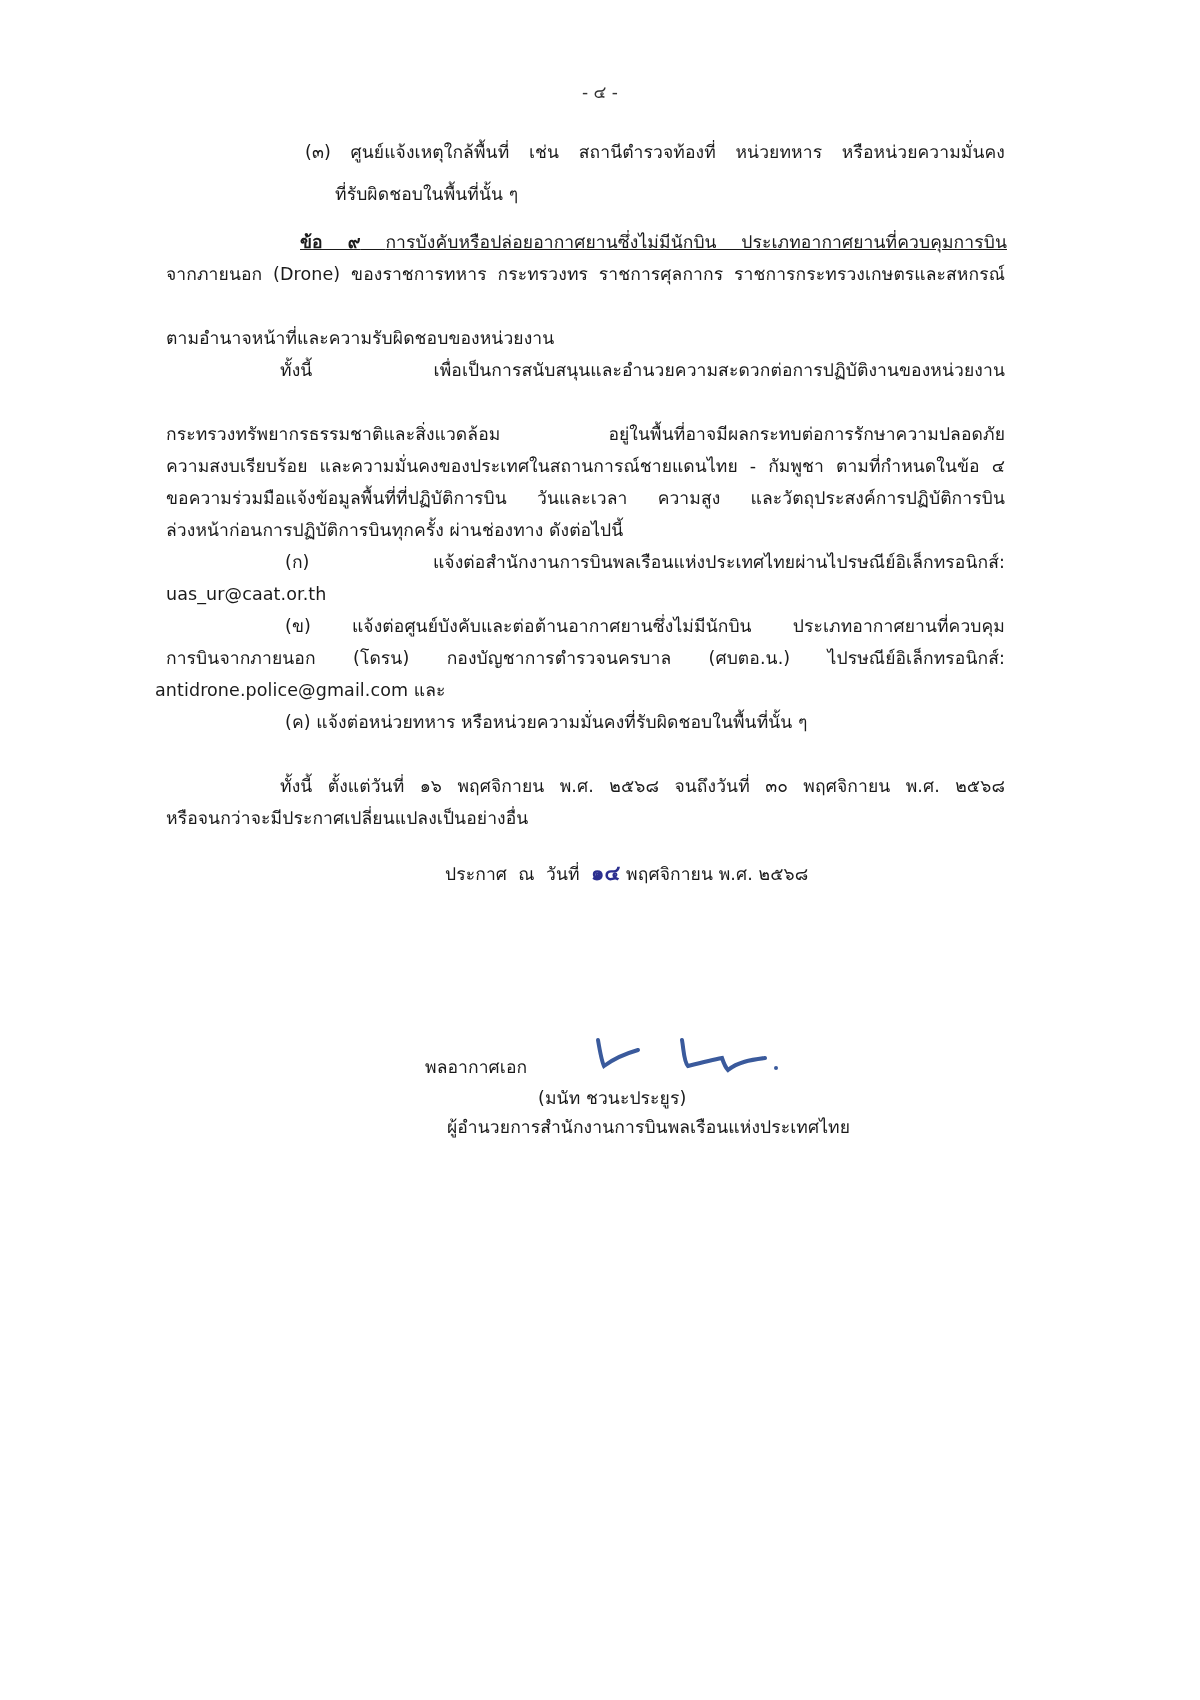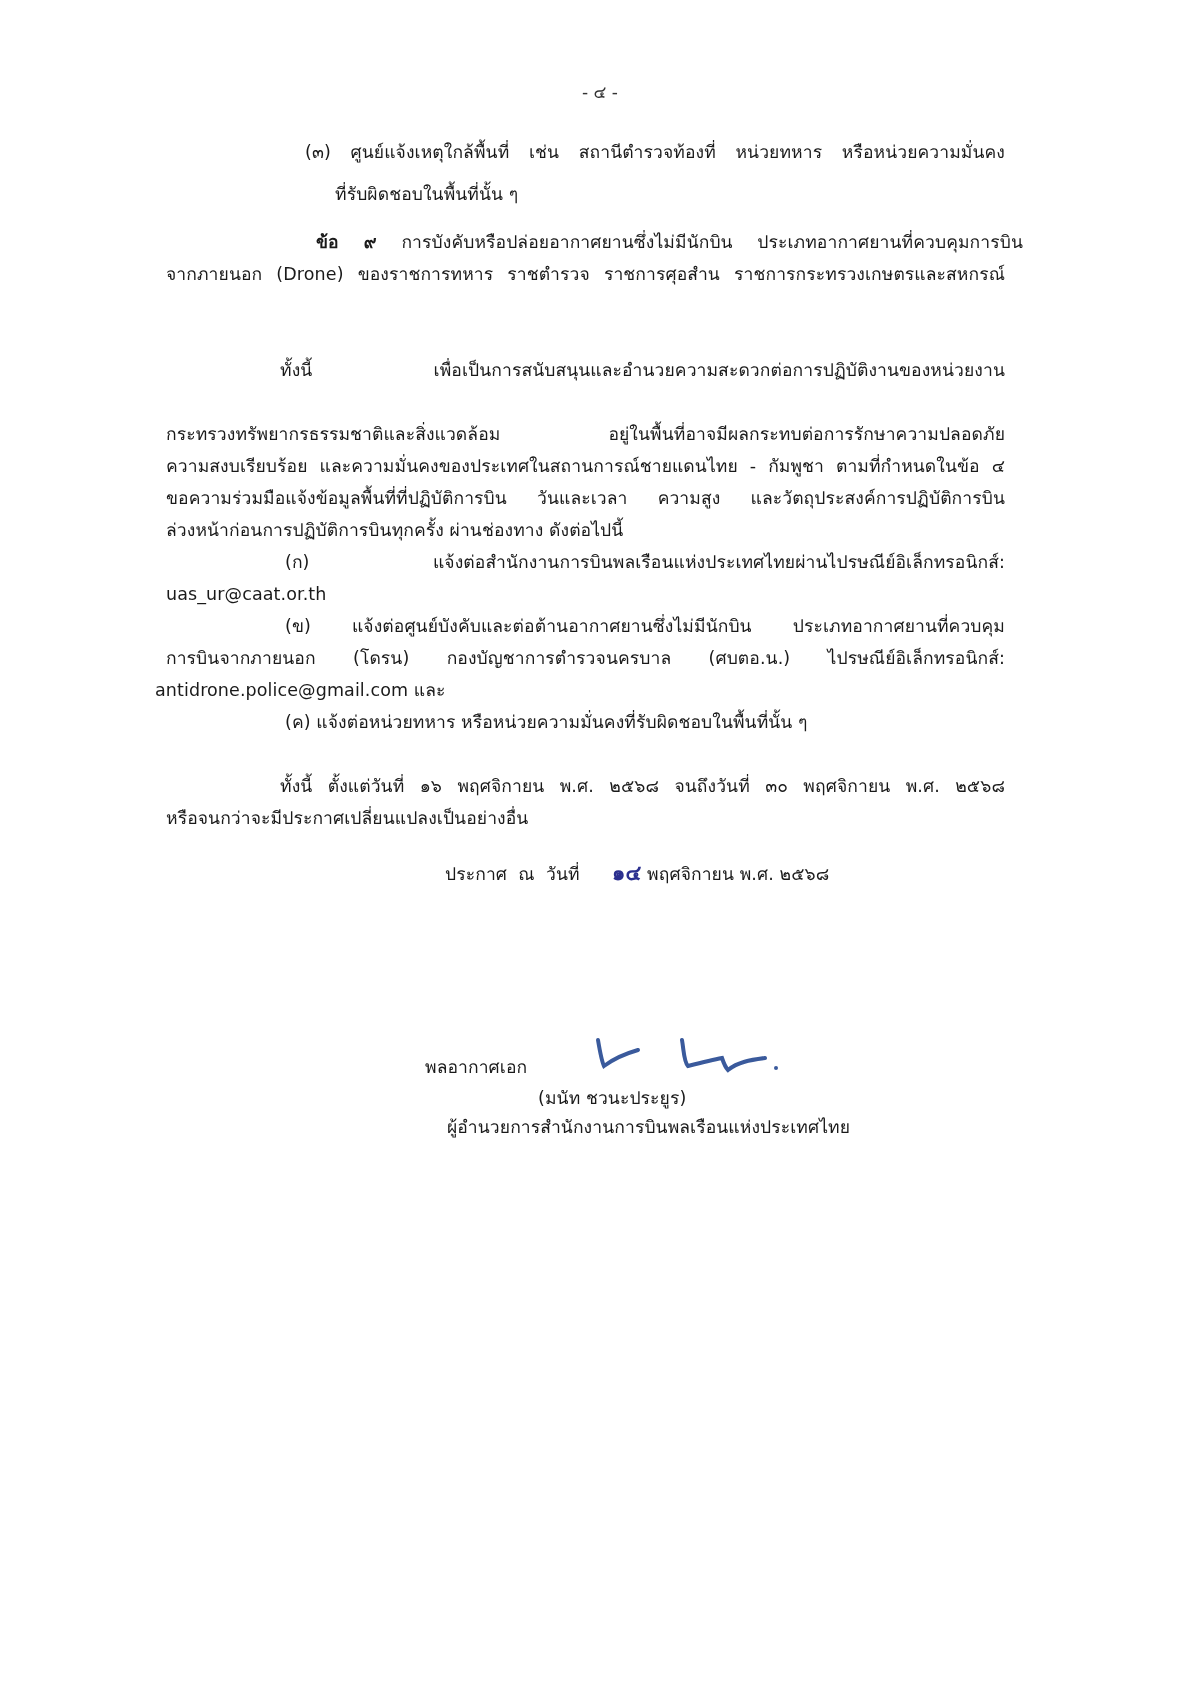--- a/index.html
+++ b/index.html
@@ -40,42 +40,42 @@
       width: 1200px;
       text-align: center;
       font-size: 17px;
       color: #333;
     }
     .bold { font-weight: bold; }
     .sig-date-num {
       color: #2b2f8f;
       font-weight: bold;
       font-size: 21px;
-      margin-left: 21px;
     }
     .signature {
       position: absolute;
       left: 590px;
       top: 1030px;
       width: 200px;
       height: 60px;
     }
   </style>
 </head>
 <body>
 
 <div class="page">
 
   <div class="page-number">- ๔ -</div>
 
   <div class="line justify" style="left:305px; top:137px; width:700px;">(๓) ศูนย์แจ้งเหตุใกล้พื้นที่ เช่น สถานีตำรวจท้องที่ หน่วยทหาร หรือหน่วยความมั่นคง</div>
   <div class="line" style="left:335px; top:179px;">ที่รับผิดชอบในพื้นที่นั้น ๆ</div>
 
-  <div class="line" style="left:316px; top:227px; width:707px; text-align:justify; text-align-last:justify; white-space:normal;"><span class="bold">ข้อ ๙</span> <span>การบังคับหรือปล่อยอากาศยานซึ่งไม่มีนักบิน ประเภทอากาศยานที่ควบคุมการบิน</span></div>
-  <div class="line justify" style="left:166px; top:259px; width:839px;">จากภายนอก (Drone) ของราชการทหาร ราชตำรวจ ราชการศุอสำน ราชการกระทรวงเกษตรและสหกรณ์</div>
+  <div class="line" style="left:300px; top:227px; width:707px; text-align:justify; text-align-last:justify; white-space:normal;text-decoration:underline;"><span class="bold">ข้อ ๙</span> <span>การบังคับหรือปล่อยอากาศยานซึ่งไม่มีนักบิน ประเภทอากาศยานที่ควบคุมการบิน</span></div>
+  <div class="line justify" style="left:166px; top:259px; width:839px;">จากภายนอก (Drone) ของราชการทหาร กระทรวงทร ราชการศุลกากร ราชการกระทรวงเกษตรและสหกรณ์</div>
+  <div class="line" style="left:166px; top:323px;">ตามอำนาจหน้าที่และความรับผิดชอบของหน่วยงาน</div>
 
   <div class="line justify" style="left:280px; top:355px; width:725px;">ทั้งนี้ เพื่อเป็นการสนับสนุนและอำนวยความสะดวกต่อการปฏิบัติงานของหน่วยงาน</div>
   <div class="line justify" style="left:166px; top:419px; width:839px;">กระทรวงทรัพยากรธรรมชาติและสิ่งแวดล้อม อยู่ในพื้นที่อาจมีผลกระทบต่อการรักษาความปลอดภัย</div>
   <div class="line justify" style="left:166px; top:451px; width:839px;">ความสงบเรียบร้อย และความมั่นคงของประเทศในสถานการณ์ชายแดนไทย - กัมพูชา ตามที่กำหนดในข้อ ๔</div>
   <div class="line justify" style="left:166px; top:483px; width:839px;">ขอความร่วมมือแจ้งข้อมูลพื้นที่ที่ปฏิบัติการบิน วันและเวลา ความสูง และวัตถุประสงค์การปฏิบัติการบิน</div>
   <div class="line" style="left:166px; top:515px;">ล่วงหน้าก่อนการปฏิบัติการบินทุกครั้ง ผ่านช่องทาง ดังต่อไปนี้</div>
 
   <div class="line justify" style="left:285px; top:547px; width:720px;">(ก) แจ้งต่อสำนักงานการบินพลเรือนแห่งประเทศไทยผ่านไปรษณีย์อิเล็กทรอนิกส์:</div>
   <div class="line" style="left:166px; top:579px;">uas_ur@caat.or.th</div>
 

